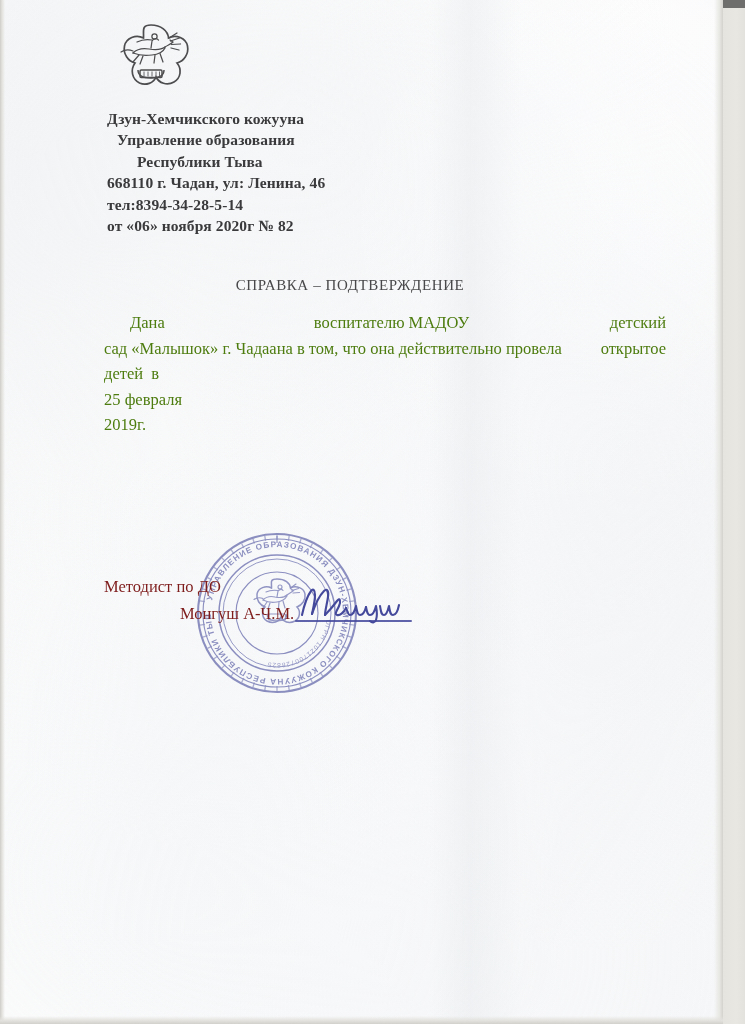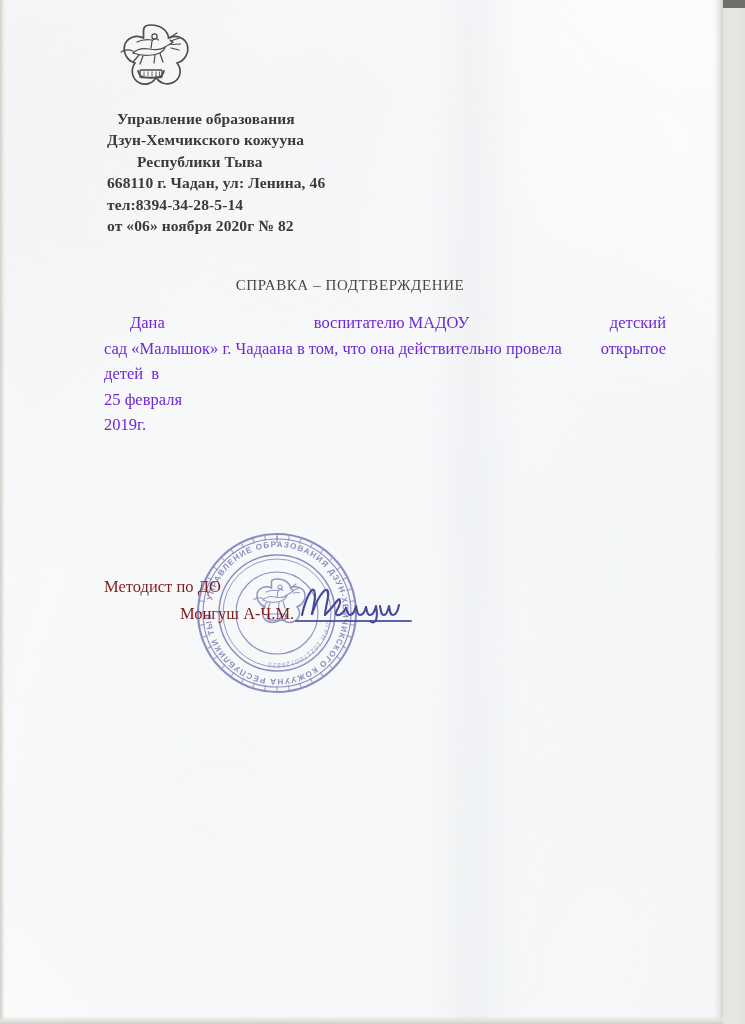--- a/index.html
+++ b/index.html
@@ -135,21 +135,21 @@
   .doc-title span { padding-left: 30px; }
 
   
   .body-text {
     position: absolute;
     left: 104px;
     top: 310px;
     width: 562px;
     font-size: 16.5px;
     line-height: 25.5px;
-    color: #6d28d9;
+    color: #4d7c0f;
   }
   .body-line {
     display: flex;
     white-space: pre;
   }
   .body-line.justify {
     justify-content: space-between;
   }
   .body-line .seg { white-space: pre; }
   .body-line .seg.u {
@@ -266,22 +266,22 @@
         <path d="M31 50 C 31 56, 36 58, 44 58 C 52 58, 57 56, 57 50"></path>
         <rect x="33" y="50" width="22" height="7.5" rx="1.2"></rect>
       </g>
       <g fill="none" stroke="#5a5a5c" stroke-width="0.9">
         <path d="M37 51.5 L37 56.5 M41 51.5 L41 56.5 M45 51.5 L45 56.5 M49 51.5 L49 56.5 M52.5 51.5 L52.5 56.5"></path>
       </g>
     </svg>
   </div>
 
   <div class="letterhead layer-text">
+    <div class="lh-line">Дзун-Хемчикского кожууна</div>
     <div class="lh-line lh-indent-1">Управление образования</div>
-    <div class="lh-line">Дзун-Хемчикского кожууна</div>
     <div class="lh-line lh-indent-2">Республики Тыва</div>
     <div class="lh-line">668110 г. Чадан, ул: Ленина, 46</div>
     <div class="lh-line">тел:8394-34-28-5-14</div>
     <div class="lh-line">от «06»  ноября  2020г № 82</div>
   </div>
 
   <div class="doc-title layer-text">
     <span>СПРАВКА – ПОДТВЕРЖДЕНИЕ</span>
   </div>
 

